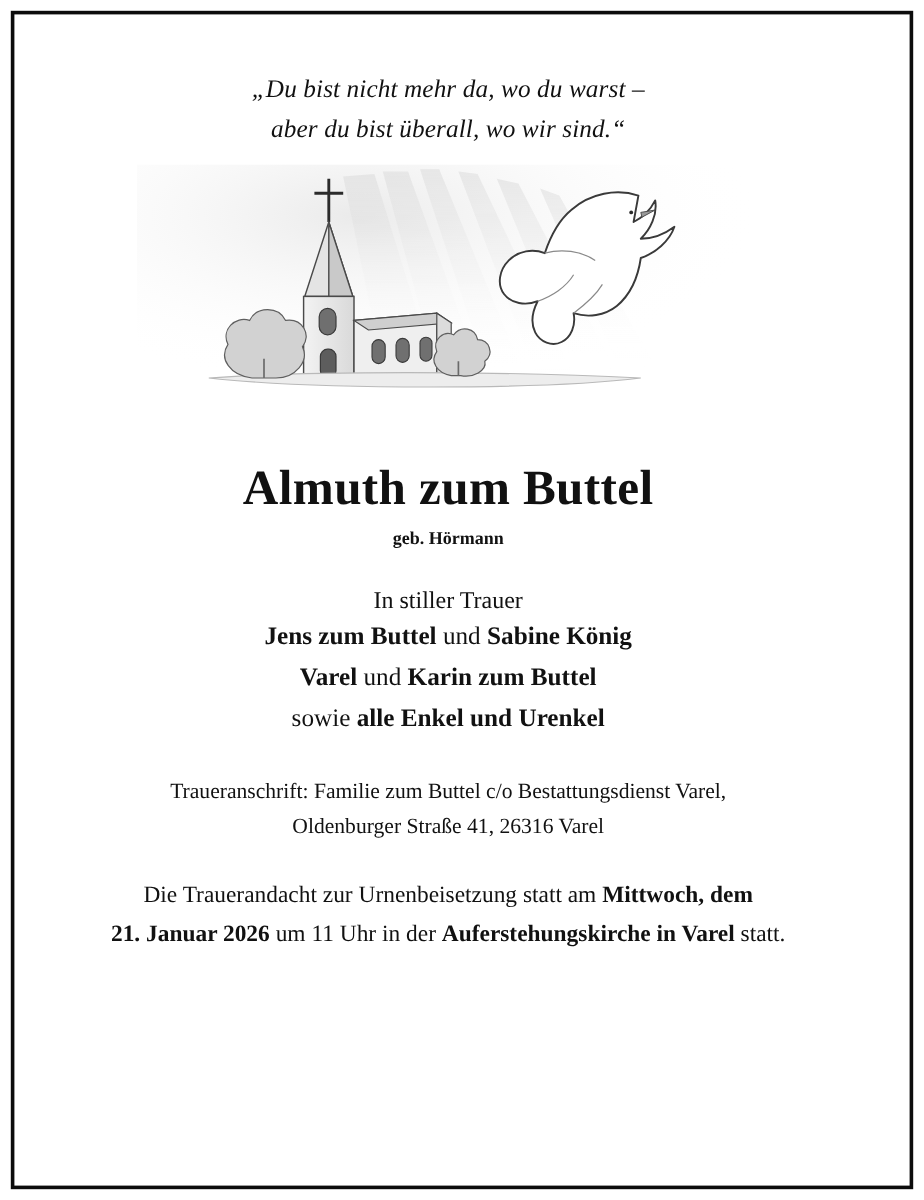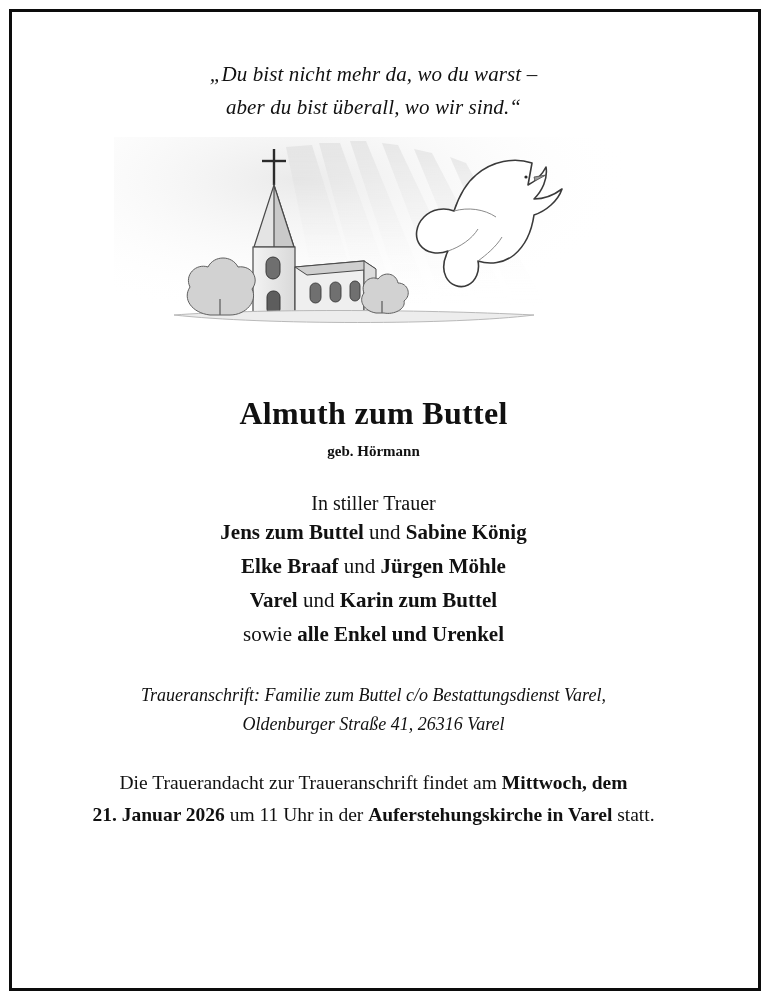--- a/index.html
+++ b/index.html
@@ -52,24 +52,24 @@
   .illustration svg { display: block; }
 
   .lead {
     font-size: 20.5px;
     line-height: 1.6;
     margin-top: 18px;
   }
   .lead div { white-space: nowrap; }
 
   .name {
-    font-size: 32px;
+    font-size: 41px;
     font-weight: bold;
     letter-spacing: 0.3px;
-    margin-top: 22px;
+    margin-top: 10px;
     line-height: 1.1;
   }
   .born-name {
     font-size: 15px;
     margin-top: 12px;
     font-weight: bold;
   }
   .dates {
     font-size: 21px;
     margin-top: 14px;
@@ -86,21 +86,20 @@
     margin-top: 0;
     font-size: 21px;
     line-height: 1.62;
   }
   .mourners .b { font-weight: bold; }
 
   .address {
     font-size: 18px;
     line-height: 1.6;
     margin-top: 30px;
-    font-style: italic;
   }
   .address div { white-space: nowrap; }
 
   .service {
     font-size: 19.5px;
     line-height: 1.65;
     margin-top: 28px;
   }
   .service .b { font-weight: bold; }
   .service div { white-space: nowrap; }
@@ -194,38 +193,35 @@
 
     <div class="name">Almuth zum Buttel</div>
     <div class="born-name">geb. Hörmann</div>
 
     <div class="mourning-title">In stiller Trauer</div>
     <div class="mourners">
       <div>
         <span class="b">Jens zum Buttel</span><span> und </span><span class="b">Sabine König</span>
       </div>
       <div>
-        <span class="b">Elke Braaf</span><span> und </span><span class="b">Jürgen Möhle</span>
-      </div>
-      <div>
         <span class="b">Varel</span><span> und </span><span class="b">Karin zum Buttel</span>
       </div>
       <div>
         <span>sowie </span><span class="b">alle Enkel und Urenkel</span>
       </div>
     </div>
 
     <div class="address">
       <div>Traueranschrift: Familie zum Buttel c/o Bestattungsdienst Varel,</div>
       <div>Oldenburger Straße 41, 26316 Varel</div>
     </div>
 
     <div class="service">
       <div>
-        <span>Die Trauerandacht zur Traueranschrift findet am </span><span class="b">Mittwoch, dem</span>
+        <span>Die Trauerandacht zur Urnenbeisetzung statt am </span><span class="b">Mittwoch, dem</span>
       </div>
       <div>
         <span class="b">21. Januar 2026</span><span> um 11 Uhr in der </span><span class="b">Auferstehungskirche in Varel</span><span> statt.</span>
       </div>
     </div>
 
   </div>
 </div>
 
 </body></html>

